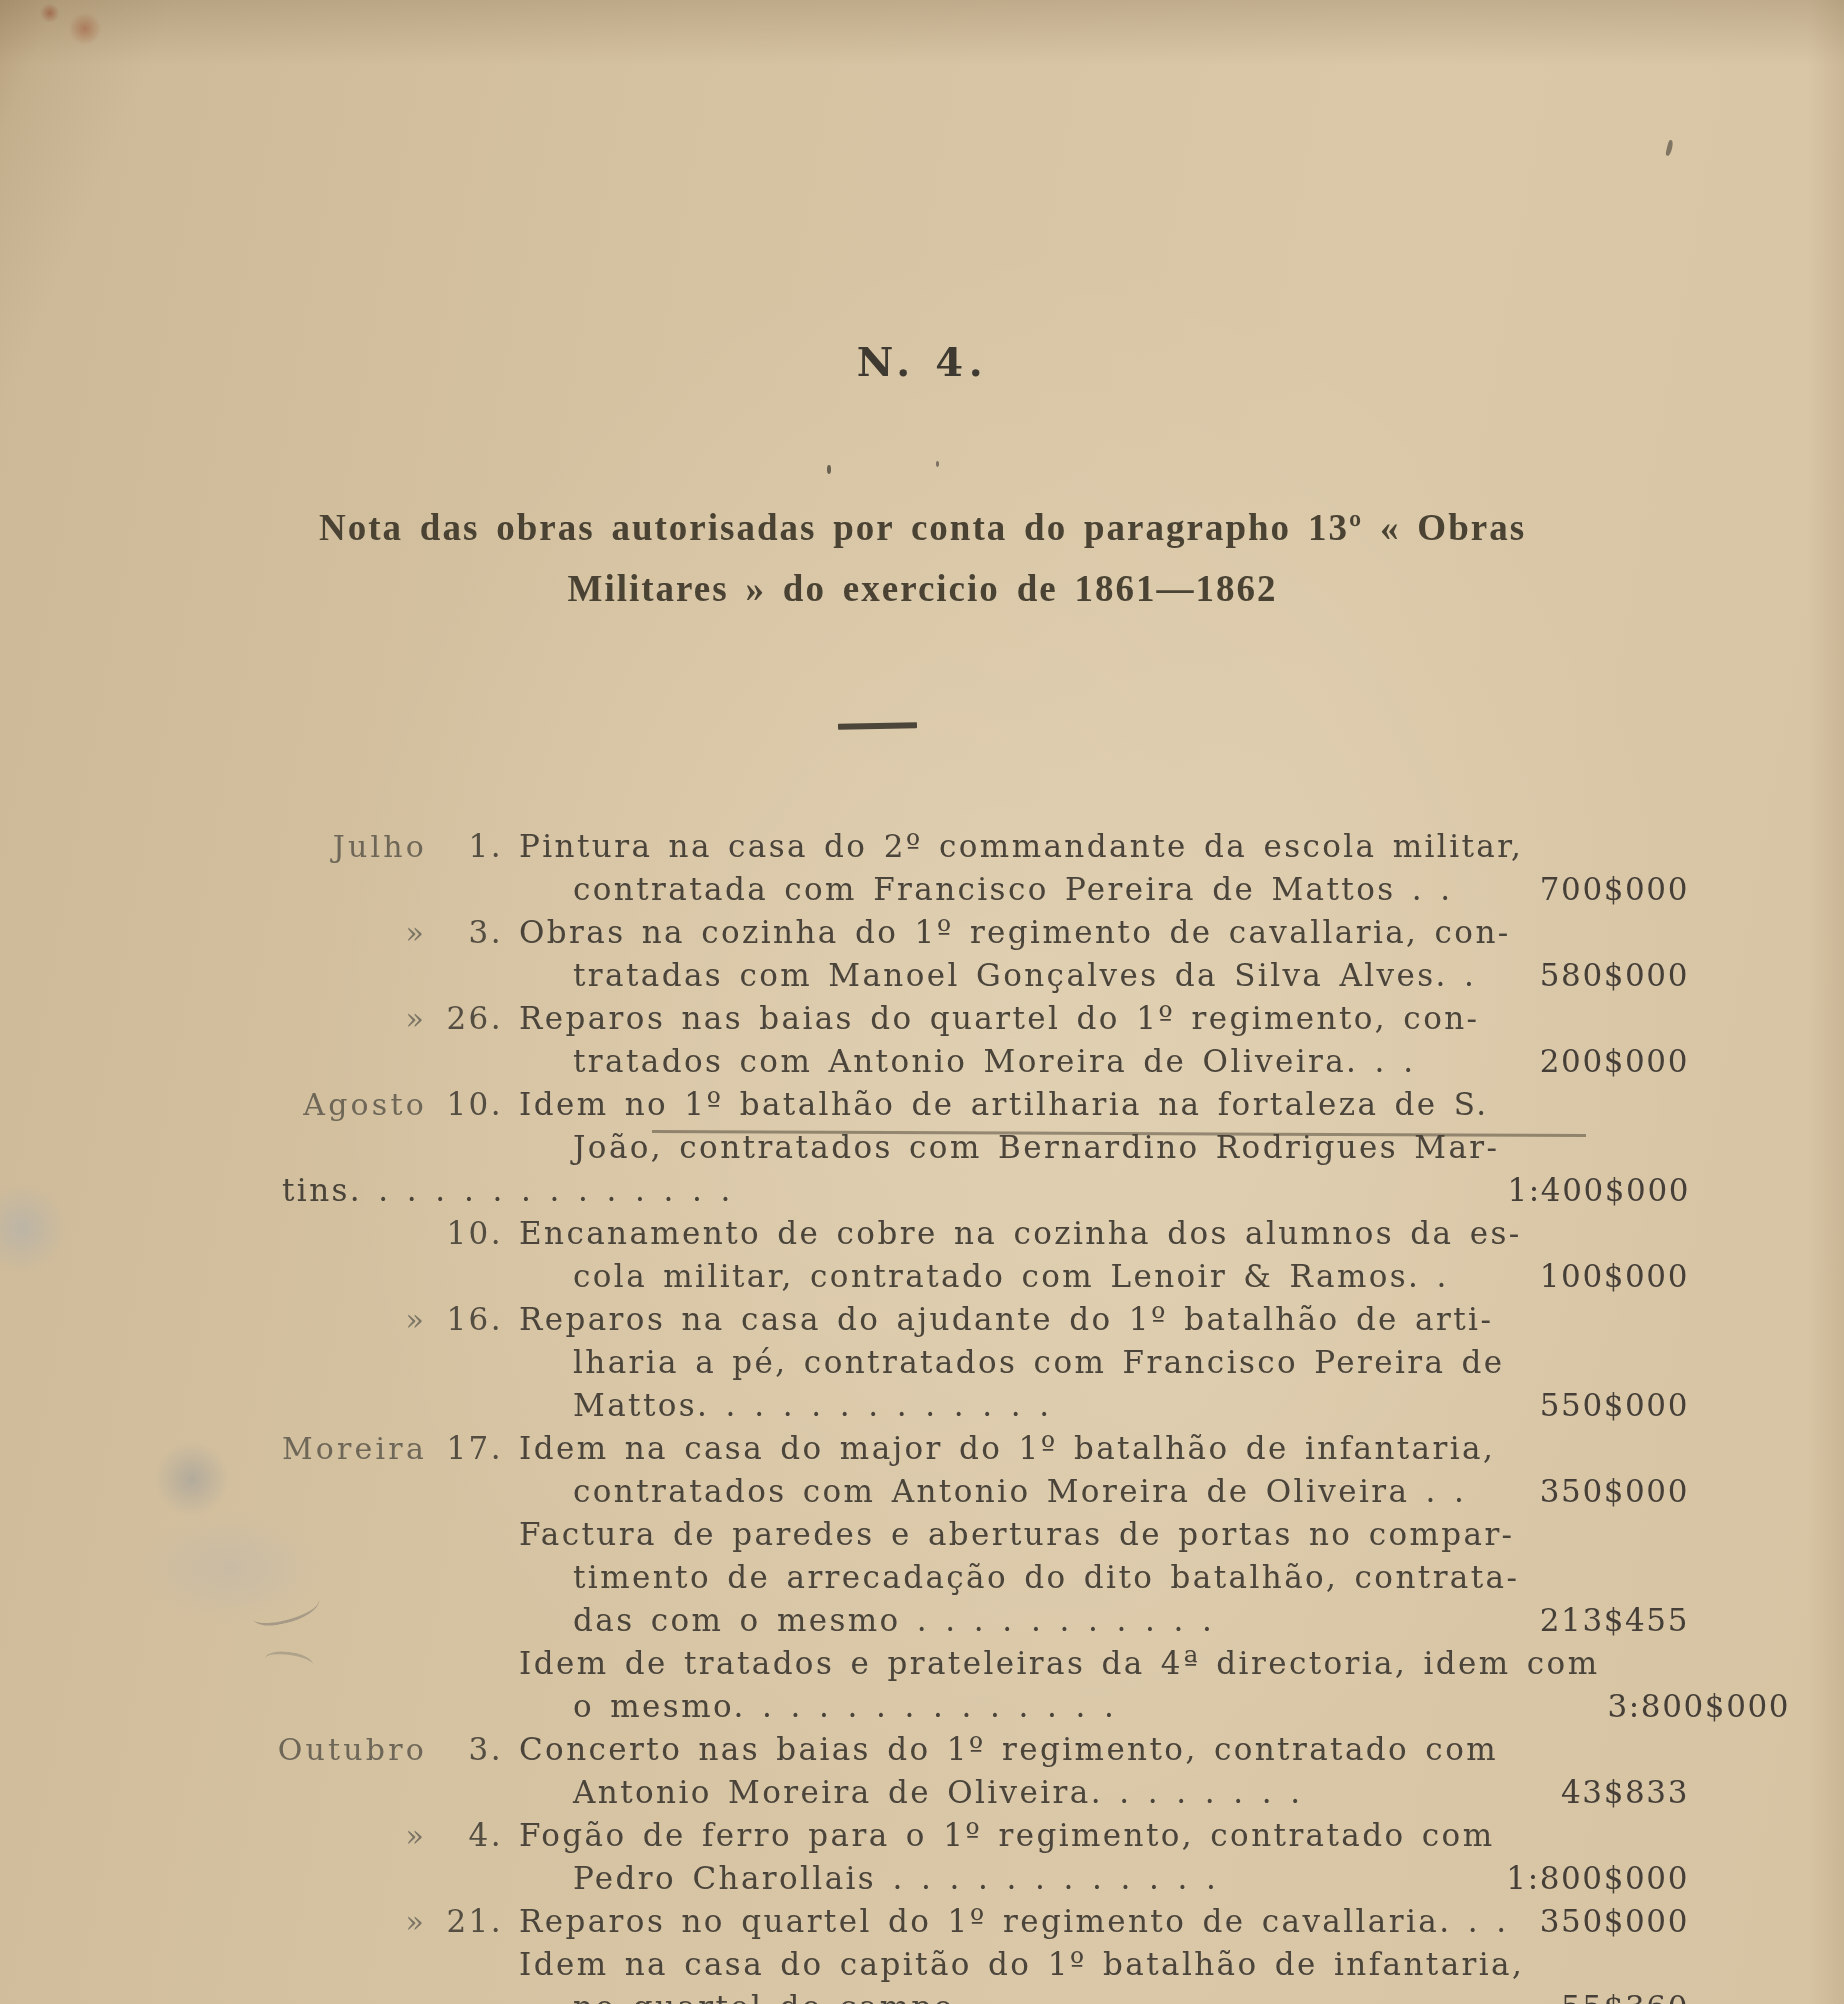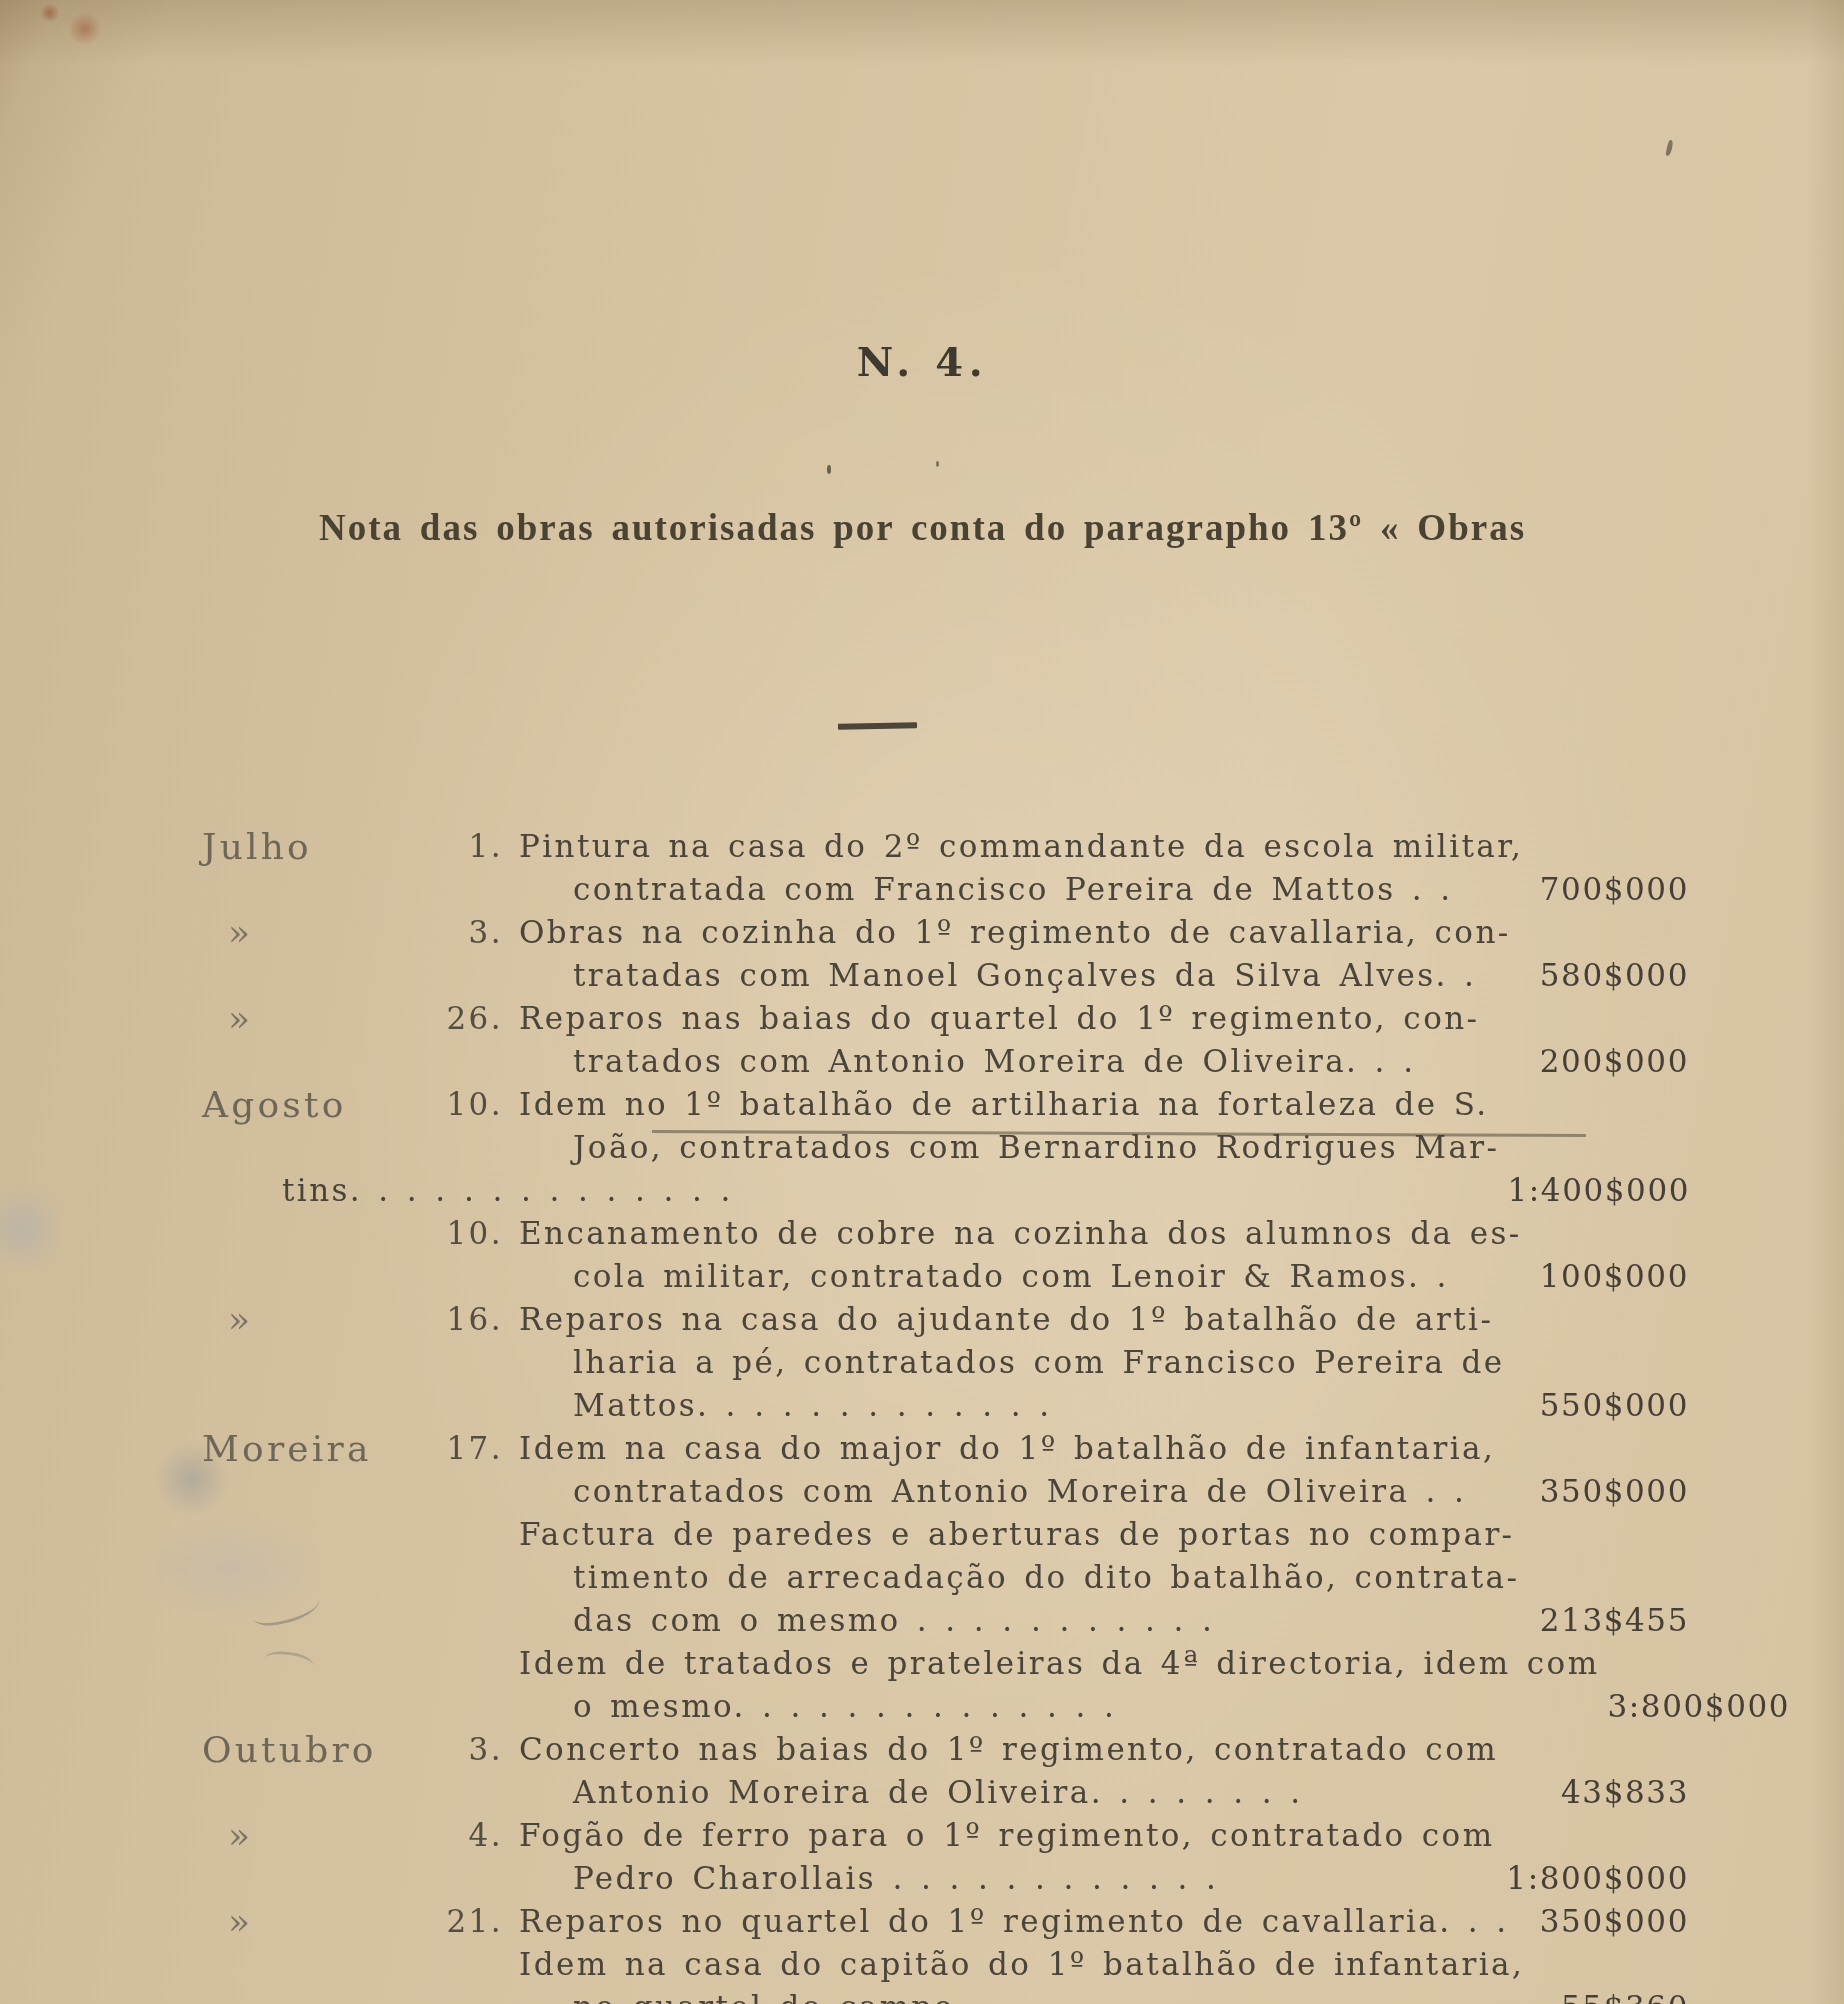--- a/index.html
+++ b/index.html
@@ -34,21 +34,21 @@
     position:absolute; top:723px; left:838px; width:79px; height:6px;
     background:#4b453a; transform:rotate(-1.2deg); border-radius:0.8px;
   }
   .content{
     position:absolute; top:825px; left:202px; right:156px;
     font-size:31px; line-height:43px; letter-spacing:2.4px; word-spacing:4px;
   }
   .row{display:flex; align-items:flex-end;}
   .c-month{
     width:225px; flex:0 0 225px; align-self:flex-start;
-    font-size:36px; color:#6e6758; letter-spacing:3.2px;
+    font-size:30px; color:#6e6758; letter-spacing:3.2px;text-align:right;
   }
   .c-month.ditto{padding-left:26px; color:#7c7566; box-sizing:border-box;}
   .c-day{
     width:76px; flex:0 0 76px; align-self:flex-start; text-align:right;
     color:#544e42;
   }
   .c-desc{flex:1 1 auto; margin-left:16px; color:#4a443a;}
   .dline{white-space:nowrap;}
   .dline.ind1{margin-left:54px;}
   .dline.ind2{margin-left:-237px;}
@@ -80,20 +80,21 @@
 </style>
 </head>
 <body>
 
 <div class="page">
 
   <div class="title">N. 4.</div>
 
   <div class="heading">
     <div>Nota das obras autorisadas por conta do paragrapho 13º « Obras</div>
+    <div>Militares » do exercicio de 1861—1862</div>
   </div>
 
   <div class="divider"></div>
 
   <div class="content">
     <div>
         <div class="row">
           <div class="c-month">Julho</div>
           <div class="c-day">1.</div>
           <div class="c-desc">

